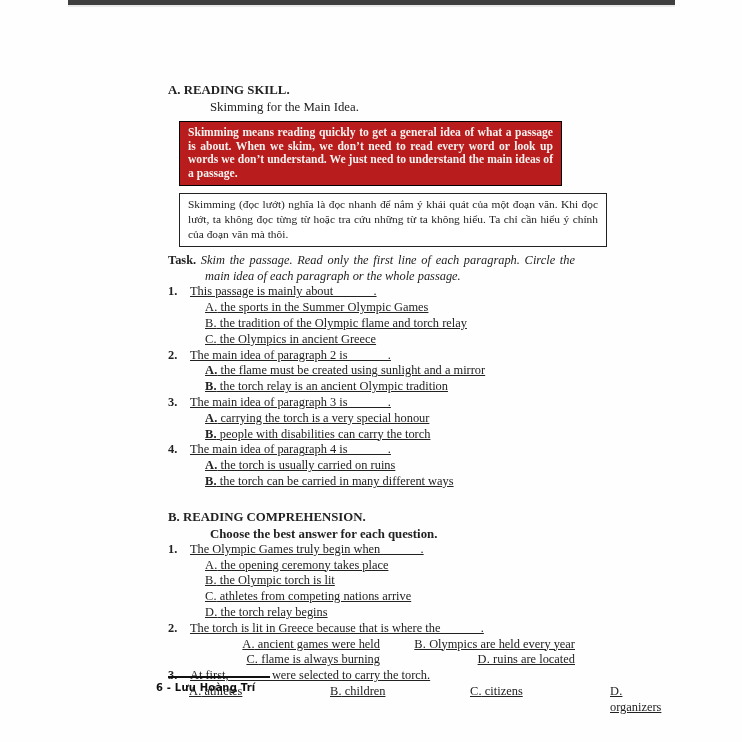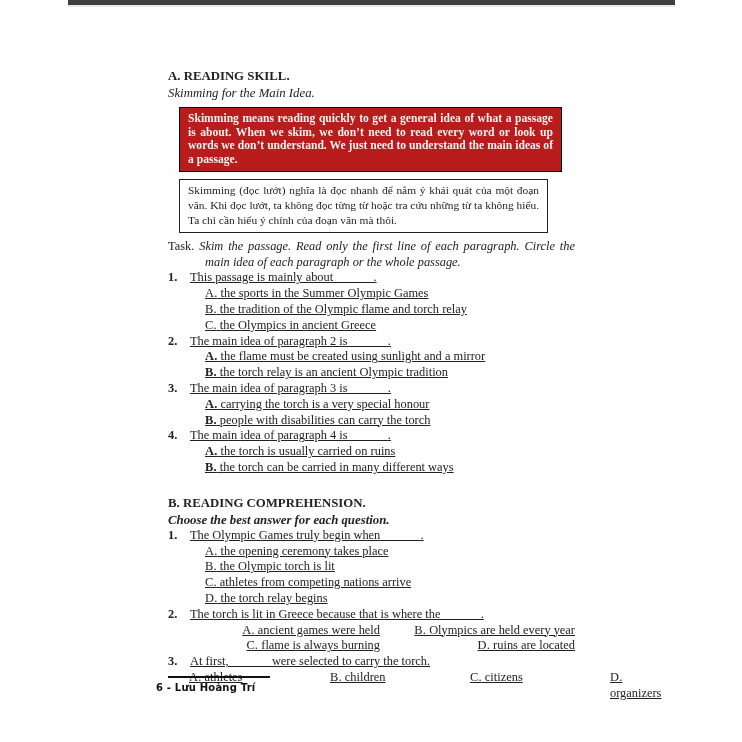--- a/index.html
+++ b/index.html
@@ -9,52 +9,52 @@
     font-family:"Liberation Serif", "DejaVu Serif", serif;
     color:#222222;
     overflow:hidden;
   }
   .page { position:relative; width:742px; height:742px; background:#fefefe; }
 
   
   .topbar { position:absolute; left:68px; top:0; width:607px; height:5px; background:#3f3f3f; }
   .topbar-shadow { position:absolute; left:68px; top:5px; width:607px; height:2px; background:#eaeaea; }
 
-  .content { position:absolute; left:168px; top:68px; width:407px; }
+  .content { position:absolute; left:168px; top:82px; width:407px; }
 
   .heading { font-weight:bold; font-size:12.8px; line-height:16px; }
-  .subheading { font-style:italic; font-size:12.8px; line-height:16px; margin-top:1px; }
+  .subheading { font-size:12.8px; line-height:16px; margin-top:1px;margin-left:42px; }
   .subheading.bold { font-weight:bold; }
 
   .skill-box {
     box-sizing:border-box;
     margin:6px 0 0 11px; width:383px;
     background:#b91c1c; color:#f4f3f1;
     border:1.5px solid #000;
     padding:4px 8px 5px;
     font-weight:bold; font-size:11.6px; line-height:13.6px;
     text-align:justify;
   }
   .vi-box {
     box-sizing:border-box;
-    margin:7px 0 0 11px; width:369px;
+    margin:7px 0 0 11px; width:428px;
     background:#ffffff;
     border:1.5px solid #222;
     padding:3px 8px 4px;
     font-size:11.4px; line-height:15px;
     text-align:justify;
   }
 
   .task {
     margin-top:6px;
     font-size:12.4px; line-height:15.5px;
     text-align:justify;
     padding-left:37px; text-indent:-37px;
   }
-  .task-label { font-weight:normal; }
+  .task-label { font-weight:bold; }
   .task-text { font-style:italic; }
 
   .qlist { margin-top:0; font-size:12.4px; }
   .line { line-height:15.8px;text-decoration:underline; }
   .qline { padding-left:22px; text-indent:-22px; }
   .qnum { font-weight:bold; display:inline-block; width:22px; text-indent:0; }
   .opts.stacked .opt { padding-left:37px; }
   .opts.cols2 { display:grid; grid-template-columns:175px auto; padding-left:37px;text-align:right; }
   .opts.cols4 { display:grid; grid-template-columns:96px 95px 95px auto; padding-left:21px;gap:45px; }
   .opt .letter { letter-spacing:0.2px; }

